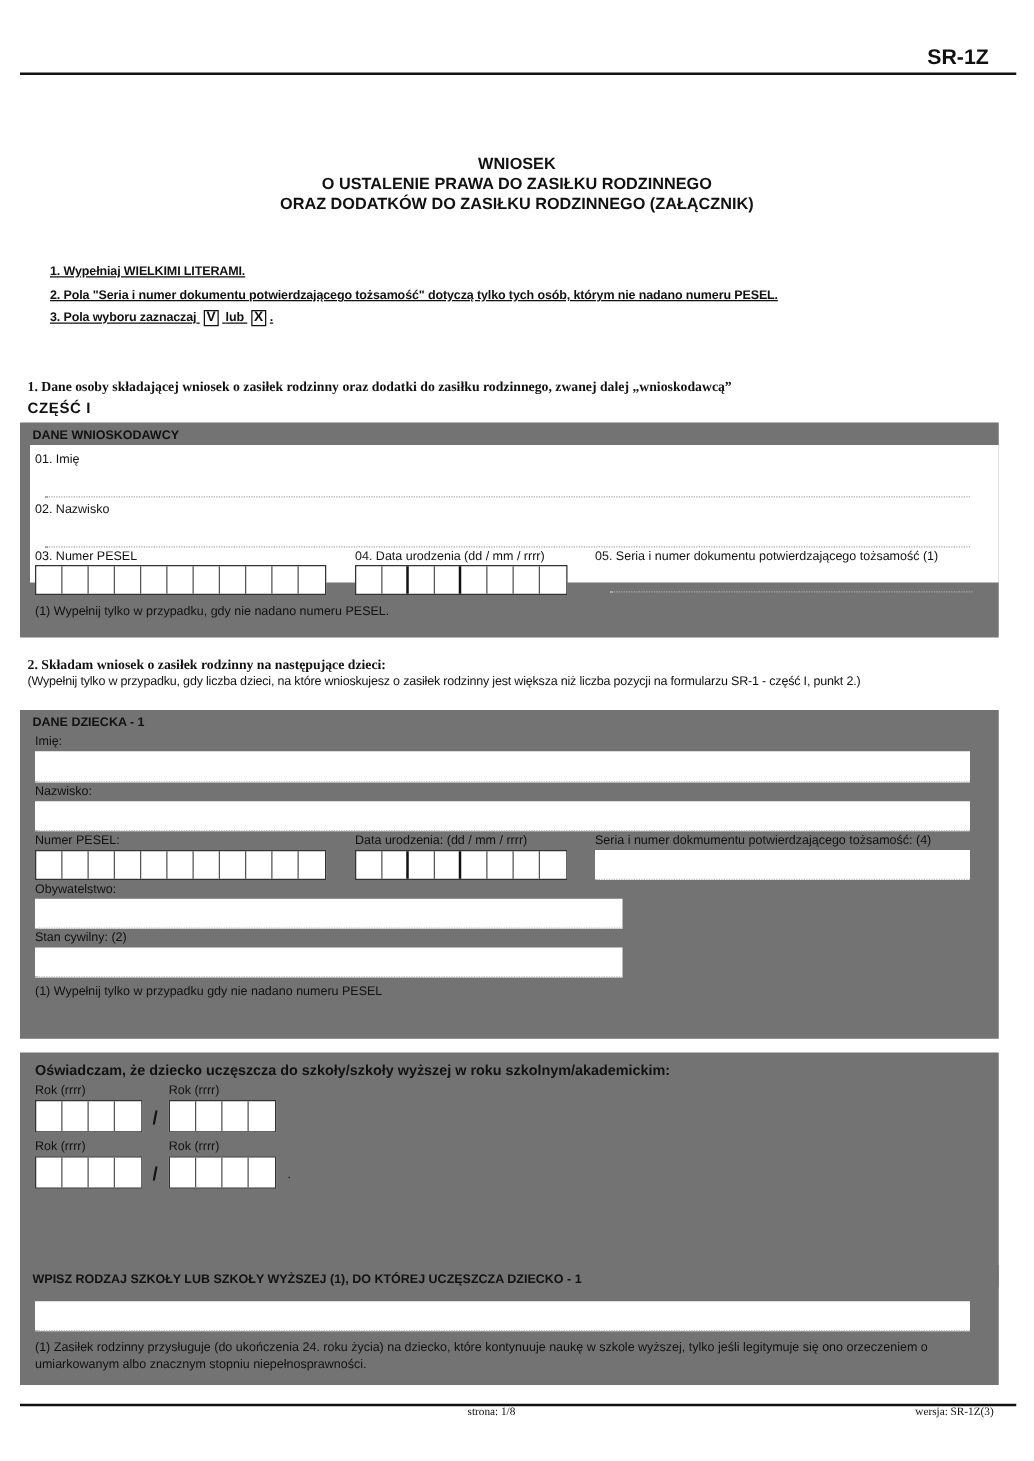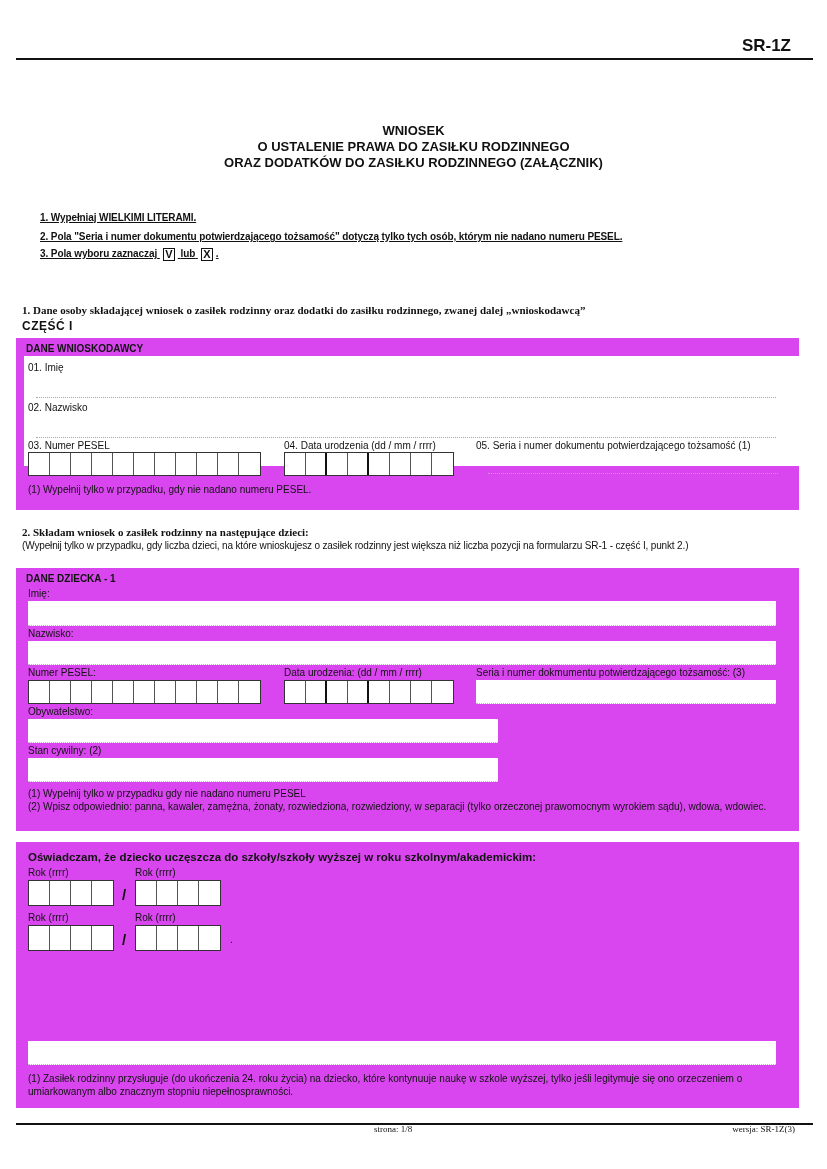--- a/index.html
+++ b/index.html
@@ -7,21 +7,21 @@
   body { position: relative; font-family: "Liberation Sans", sans-serif; color: #111; overflow: hidden; }
   .abs { position: absolute; }
   .form-code { right: 36px; top: 36px; font-size: 17px; font-weight: bold; }
   .hr-top { left: 16px; right: 14px; top: 58px; height: 2px; background: #111; }
   .title { left: 0; width: 827px; text-align: center; font-weight: bold; font-size: 13px; line-height: 16px; }
   .instr { left: 40px; font-size: 10px; font-weight: bold; letter-spacing: -0.1px; text-decoration: underline; }
   .chk { display: inline-block; border: 1px solid #111; width: 12px; height: 13px; line-height: 11px; text-align: center; font-size: 11px; vertical-align: middle; margin: 0 3px; }
   .part { left: 22px; top: 283px; font-size: 12px; font-weight: bold; letter-spacing: 0.5px; margin-top: 36px; }
   .sec-h { left: 22px; font-size: 11px; font-weight: bold; font-family: Liberation Serif, serif; }
   .sec-sub { left: 22px; font-size: 10px; }
-  .panel { background: #d946ef; left: 16px; width: 783px; }
+  .panel { background: #737373; left: 16px; width: 783px; }
   .panel-inner { background: #ffffff; position: absolute; }
   .panel-h { position: absolute; font-size: 10px; font-weight: bold; }
   .lbl { position: absolute; font-size: 10px; }
   .dotline { position: absolute; height: 0; border-top: 1px dotted #aaa; }
   .whitebox { position: absolute; background: #fff; border-bottom: 1px dotted #bbb; }
   .cells { position: absolute; display: flex; border: 1px solid #333; background: #fff; }
   .cells .c { width: 21px; height: 100%; border-right: 1px solid #555; }
   .cells .c:last-child { border-right: none; }
   .cells .c.thick { border-right: 2px solid #111; }
   .note { position: absolute; font-size: 10px; line-height: 13px; }
@@ -117,28 +117,27 @@
   <div class="cells" style="left:268px; top:112px; height:24px">
     <div class="c"></div>
       <div class="c thick"></div>
       <div class="c"></div>
       <div class="c thick"></div>
       <div class="c"></div>
       <div class="c"></div>
       <div class="c"></div>
       <div class="c"></div>
   </div>
-  <div class="lbl" style="left:460px; top:99px">Seria i numer dokmumentu potwierdzającego tożsamość: (3)</div>
+  <div class="lbl" style="left:460px; top:99px">Seria i numer dokmumentu potwierdzającego tożsamość: (4)</div>
   <div class="whitebox" style="left:460px; top:112px; width:300px; height:24px"></div>
   <div class="lbl" style="left:12px; top:138px">Obywatelstwo:</div>
   <div class="whitebox" style="left:12px; top:151px; width:470px; height:24px"></div>
   <div class="lbl" style="left:12px; top:177px">Stan cywilny: (2)</div>
   <div class="whitebox" style="left:12px; top:190px; width:470px; height:24px"></div>
   <div class="note" style="left:12px; top:219px; width:760px">(1) Wypełnij tylko w przypadku gdy nie nadano numeru PESEL</div>
-  <div class="note" style="left:12px; top:232px; width:740px">(2) Wpisz odpowiednio: panna, kawaler, zamężna, żonaty, rozwiedziona, rozwiedziony, w separacji (tylko orzeczonej prawomocnym wyrokiem sądu), wdowa, wdowiec.</div>
 </div>
 
 <div class="abs panel" style="top:842px; height:188px">
   <div class="bold11" style="left:12px; top:8px; width:760px">Oświadczam, że dziecko uczęszcza do szkoły/szkoły wyższej w roku szkolnym/akademickim:</div>
   <div class="lbl" style="left:12px; top:25px">Rok (rrrr)</div>
   <div class="lbl" style="left:119px; top:25px">Rok (rrrr)</div>
   <div class="cells" style="left:12px; top:38px; height:26px">
     <div class="c"></div>
       <div class="c"></div>
       <div class="c"></div>
@@ -163,19 +162,20 @@
   <div class="cells" style="left:119px; top:83px; height:26px">
     <div class="c"></div>
       <div class="c"></div>
       <div class="c"></div>
       <div class="c"></div>
   </div>
   <div class="lbl" style="left:214px; top:92px">.</div>
 </div>
 
 <div class="abs panel" style="top:1012px; height:96px">
+  <div class="panel-h" style="left:10px; top:6px">WPISZ RODZAJ SZKOŁY LUB SZKOŁY WYŻSZEJ (1), DO KTÓREJ UCZĘSZCZA DZIECKO - 1</div>
   <div class="whitebox" style="left:12px; top:29px; width:748px; height:24px"></div>
   <div class="note" style="left:12px; top:60px; width:760px">(1) Zasiłek rodzinny przysługuje (do ukończenia 24. roku życia) na dziecko, które kontynuuje naukę w szkole wyższej, tylko jeśli  legitymuje się ono orzeczeniem o umiarkowanym albo znacznym stopniu niepełnosprawności.</div>
 </div>
 
 <div class="abs hr-bot"></div>
 <div class="abs foot" style="left:374px">strona: 1/8</div>
 <div class="abs foot" style="right:32px">wersja: SR-1Z(3)</div>
 
 </body></html>

